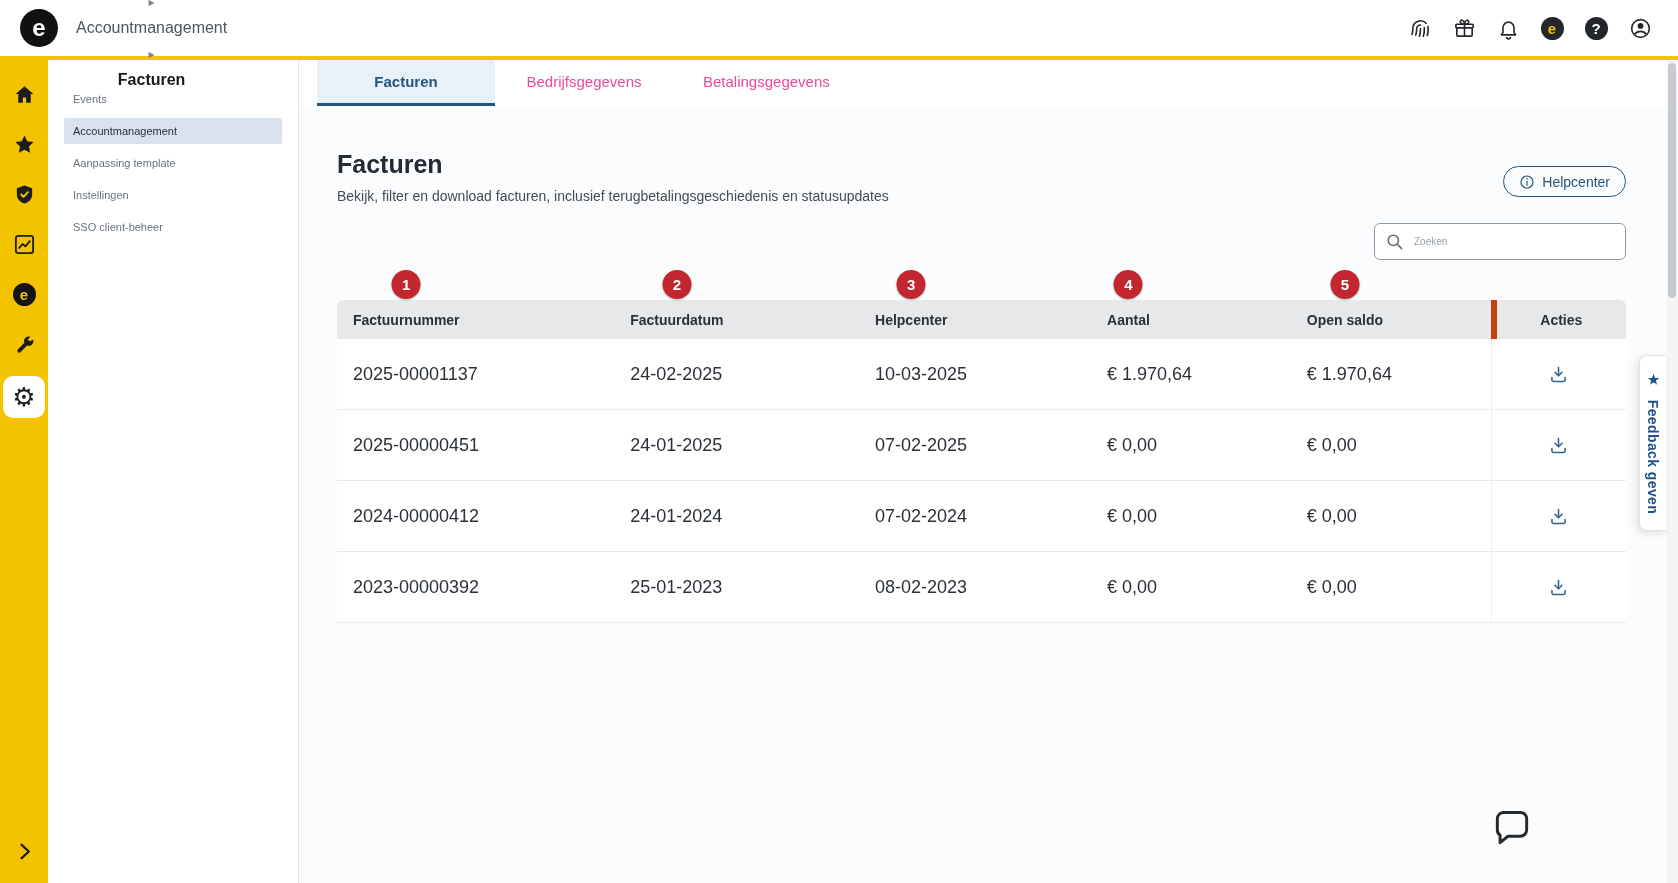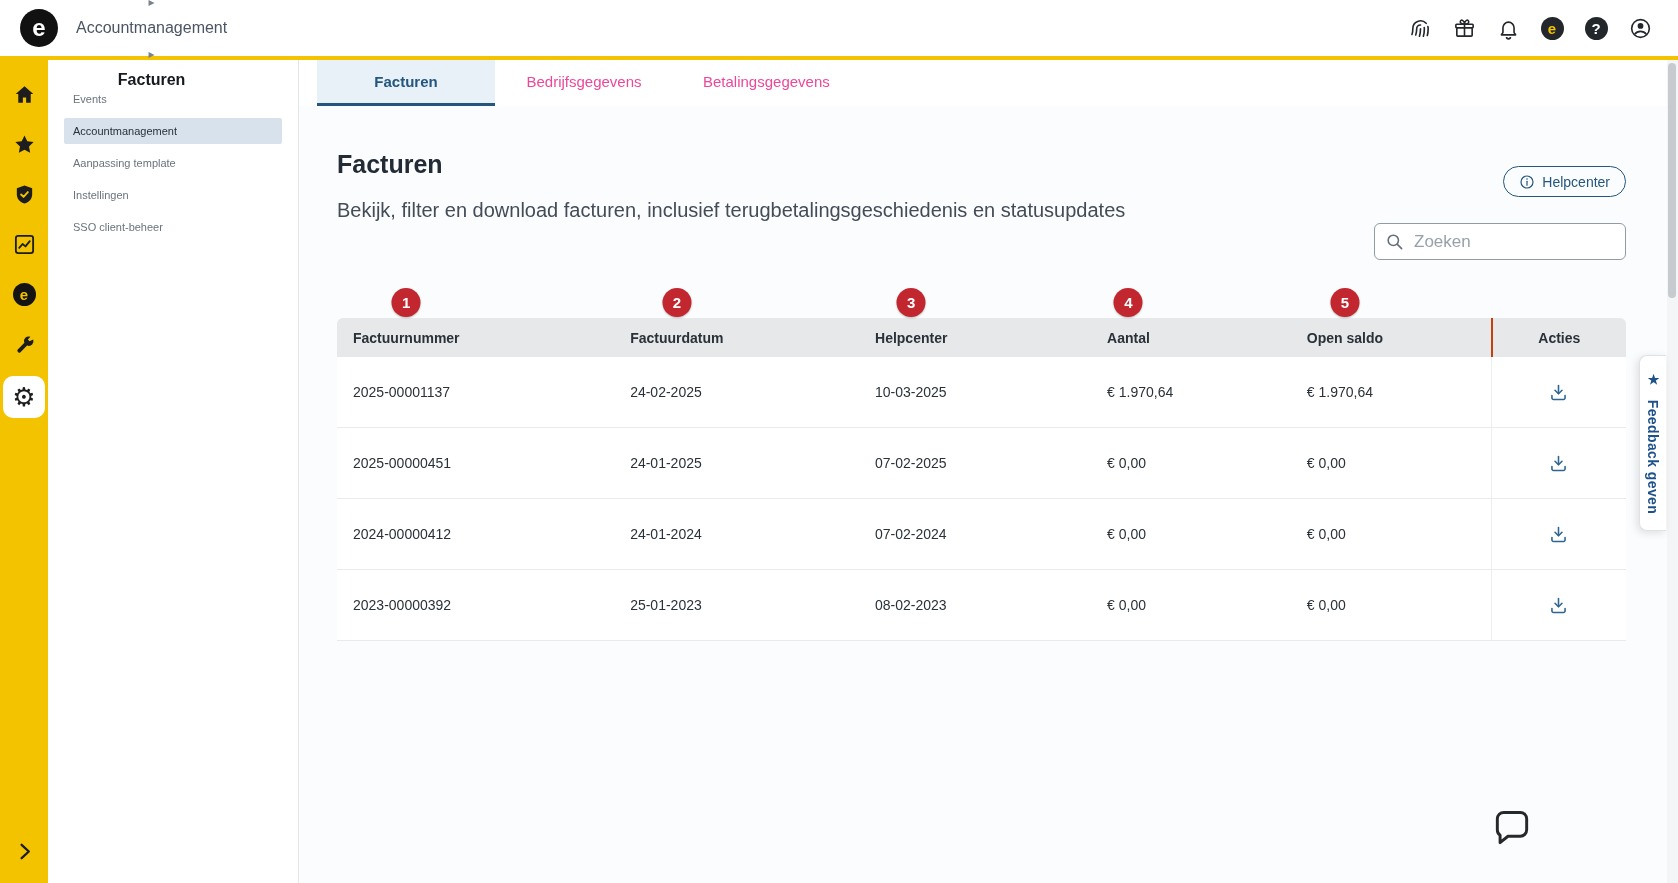--- a/index.html
+++ b/index.html
@@ -39,41 +39,41 @@
   .side-item.selected{background:#d7e2ec; color:#27313c;}
 
   
   .content{position:absolute; left:299px; top:60px; right:0; bottom:0; background:#fbfcfd;}
   .tabbar{display:flex; align-items:stretch; height:46px; background:#fff; padding-left:18px;}
   .tab{min-width:178px; padding:0 30px; display:flex; align-items:center; justify-content:center; font-size:15px; color:#ec4899; background:none; border:none; border-bottom:3px solid transparent; cursor:pointer; font-family:inherit;}
   .tab.active{background:#e8f1f8; color:#24567f; border-bottom-color:#24567f; font-weight:bold;}
 
   .page-head{margin:44px 0 0 38px;}
   .page-title{font-size:25px; font-weight:bold; color:#222b36; margin:0;}
-  .page-sub{font-size:20px; color:#434c57; margin-top:20px;}
+  .page-sub{font-size:14px; color:#434c57; margin-top:9px;}
 
   .helpcenter{position:absolute; top:106px; right:52px; height:31px; display:flex; align-items:center; gap:7px; padding:0 15px; border:1px solid #24567f; border-radius:16px; background:#fbfcfd; color:#24567f; font-size:14px; cursor:pointer; font-family:inherit;}
   .helpcenter svg{width:16px; height:16px;}
 
   .searchbox{position:absolute; top:163px; right:52px; width:252px; height:37px; background:#fff; border:1px solid #919ba5; border-radius:6px; display:flex; align-items:center; padding:0 10px; gap:8px;}
   .searchbox svg{width:19px; height:19px; flex:0 0 auto;}
-  .searchbox input{border:none; outline:none; flex:1; font-size:17px; color:#333a41; background:transparent; font-family:inherit;}
+  .searchbox input{border:none; outline:none; flex:1; font-size:10px; color:#333a41; background:transparent; font-family:inherit;}
   .searchbox input::placeholder{color:#98a1ab;}
 
   
   .table-wrap{margin:96px 52px 0 38px;}
   table.invoices{width:100%; border-collapse:separate; border-spacing:0; table-layout:fixed;}
   .invoices thead th{background:#e6e8ea; height:39px; font-size:14px; font-weight:bold; color:#2a3138; text-align:left; padding:0 0 0 16px; position:relative;}
   .invoices thead th:first-child{border-top-left-radius:6px;}
   .invoices thead th:last-child{border-top-right-radius:6px;}
-  .invoices thead th.actions{text-align:center; padding-left:0; border-left:2px solid #c2410c;}
+  .invoices thead th.actions{text-align:center; padding-left:0; border-left:6px solid #c2410c;}
   .hwrap{position:relative; display:inline-block;}
   .num-badge{position:absolute; top:-42px; left:50%; transform:translateX(-50%); width:29px; height:29px; border-radius:50%; background:#c2262e; color:#fff; font-size:15px; font-weight:bold; display:flex; align-items:center; justify-content:center; box-shadow:0 1px 2px rgba(0,0,0,.25);}
   .num-badge:empty{display:none;}
-  .invoices tbody td{background:#fff; height:71px; border-bottom:1px solid #e8eaed; font-size:14px; color:#2a3138; padding:0 0 0 16px;}
+  .invoices tbody td{background:#fff; height:71px; border-bottom:1px solid #e8eaed; font-size:18px; color:#2a3138; padding:0 0 0 16px;}
   .invoices tbody td.actions{text-align:center; padding-left:0; border-left:1px solid #eceef0;}
   .dl-btn{background:none; border:none; cursor:pointer; padding:6px;}
   .dl-btn svg{width:21px; height:21px; display:block;}
 
   
   .feedback-tab{position:absolute; right:12px; top:355px; writing-mode:vertical-rl; background:#fff; border:1px solid #dfe3e8; border-right:none; border-radius:8px 0 0 8px; box-shadow:-2px 2px 8px rgba(0,0,0,.12); padding:16px 5px; color:#1d5188; font-size:14px; font-weight:bold; letter-spacing:.4px; cursor:pointer; z-index:40;}
   .feedback-tab .star{margin-bottom:8px; font-size:13px;}
 
   
   .vscroll{position:absolute; right:0; top:60px; bottom:0; width:11px; background:#f4f5f6; z-index:35;}

